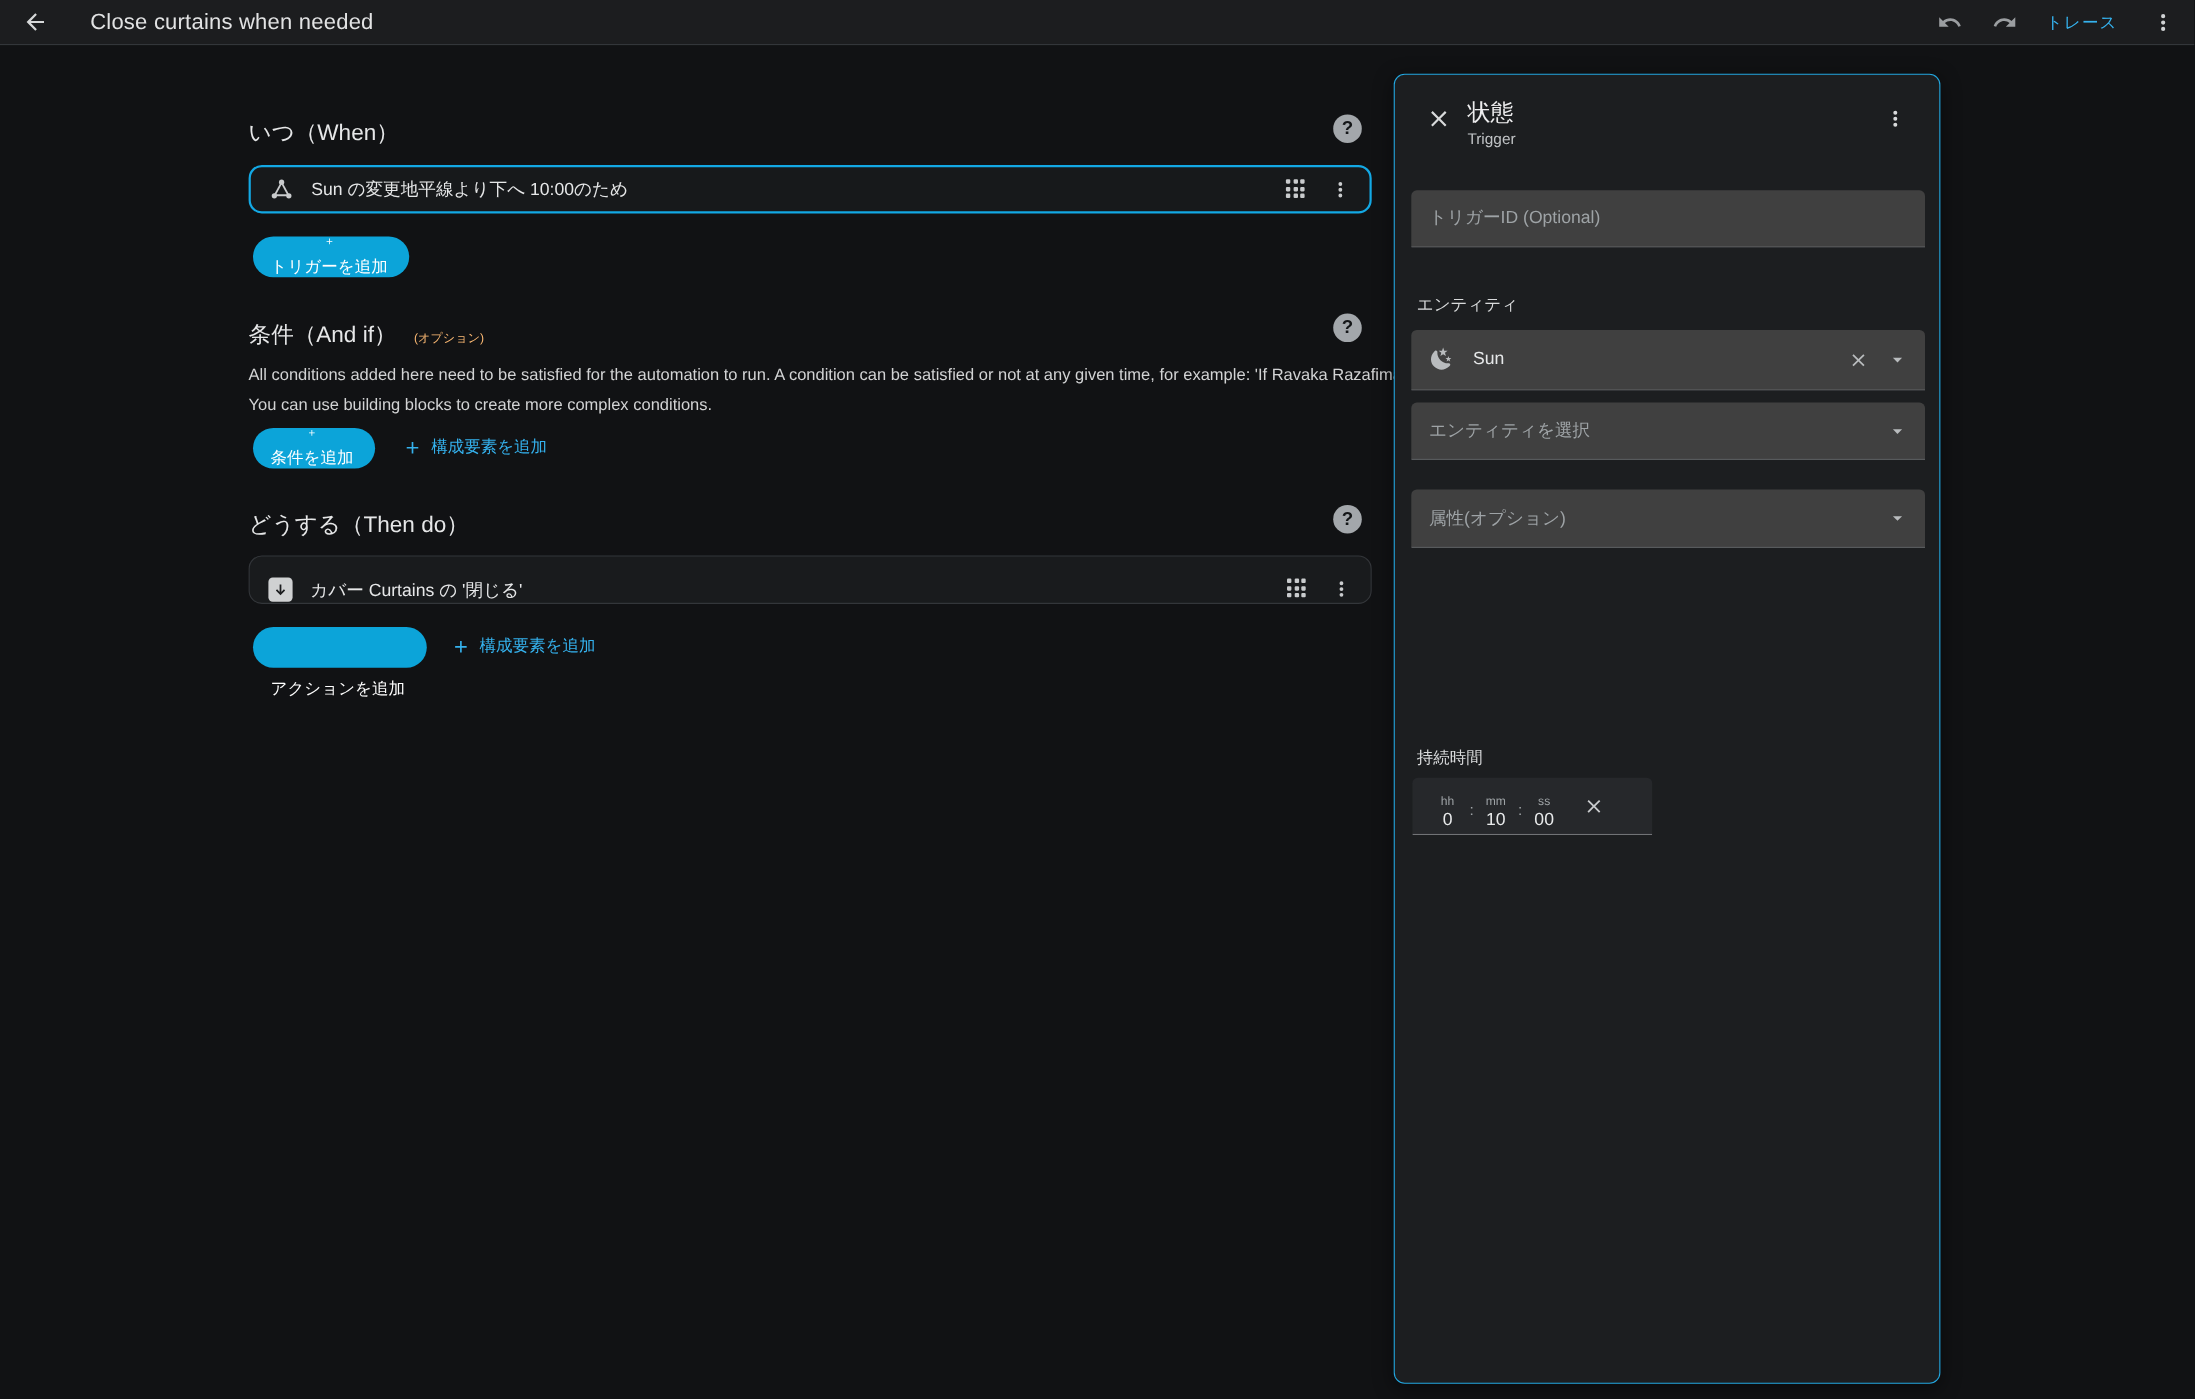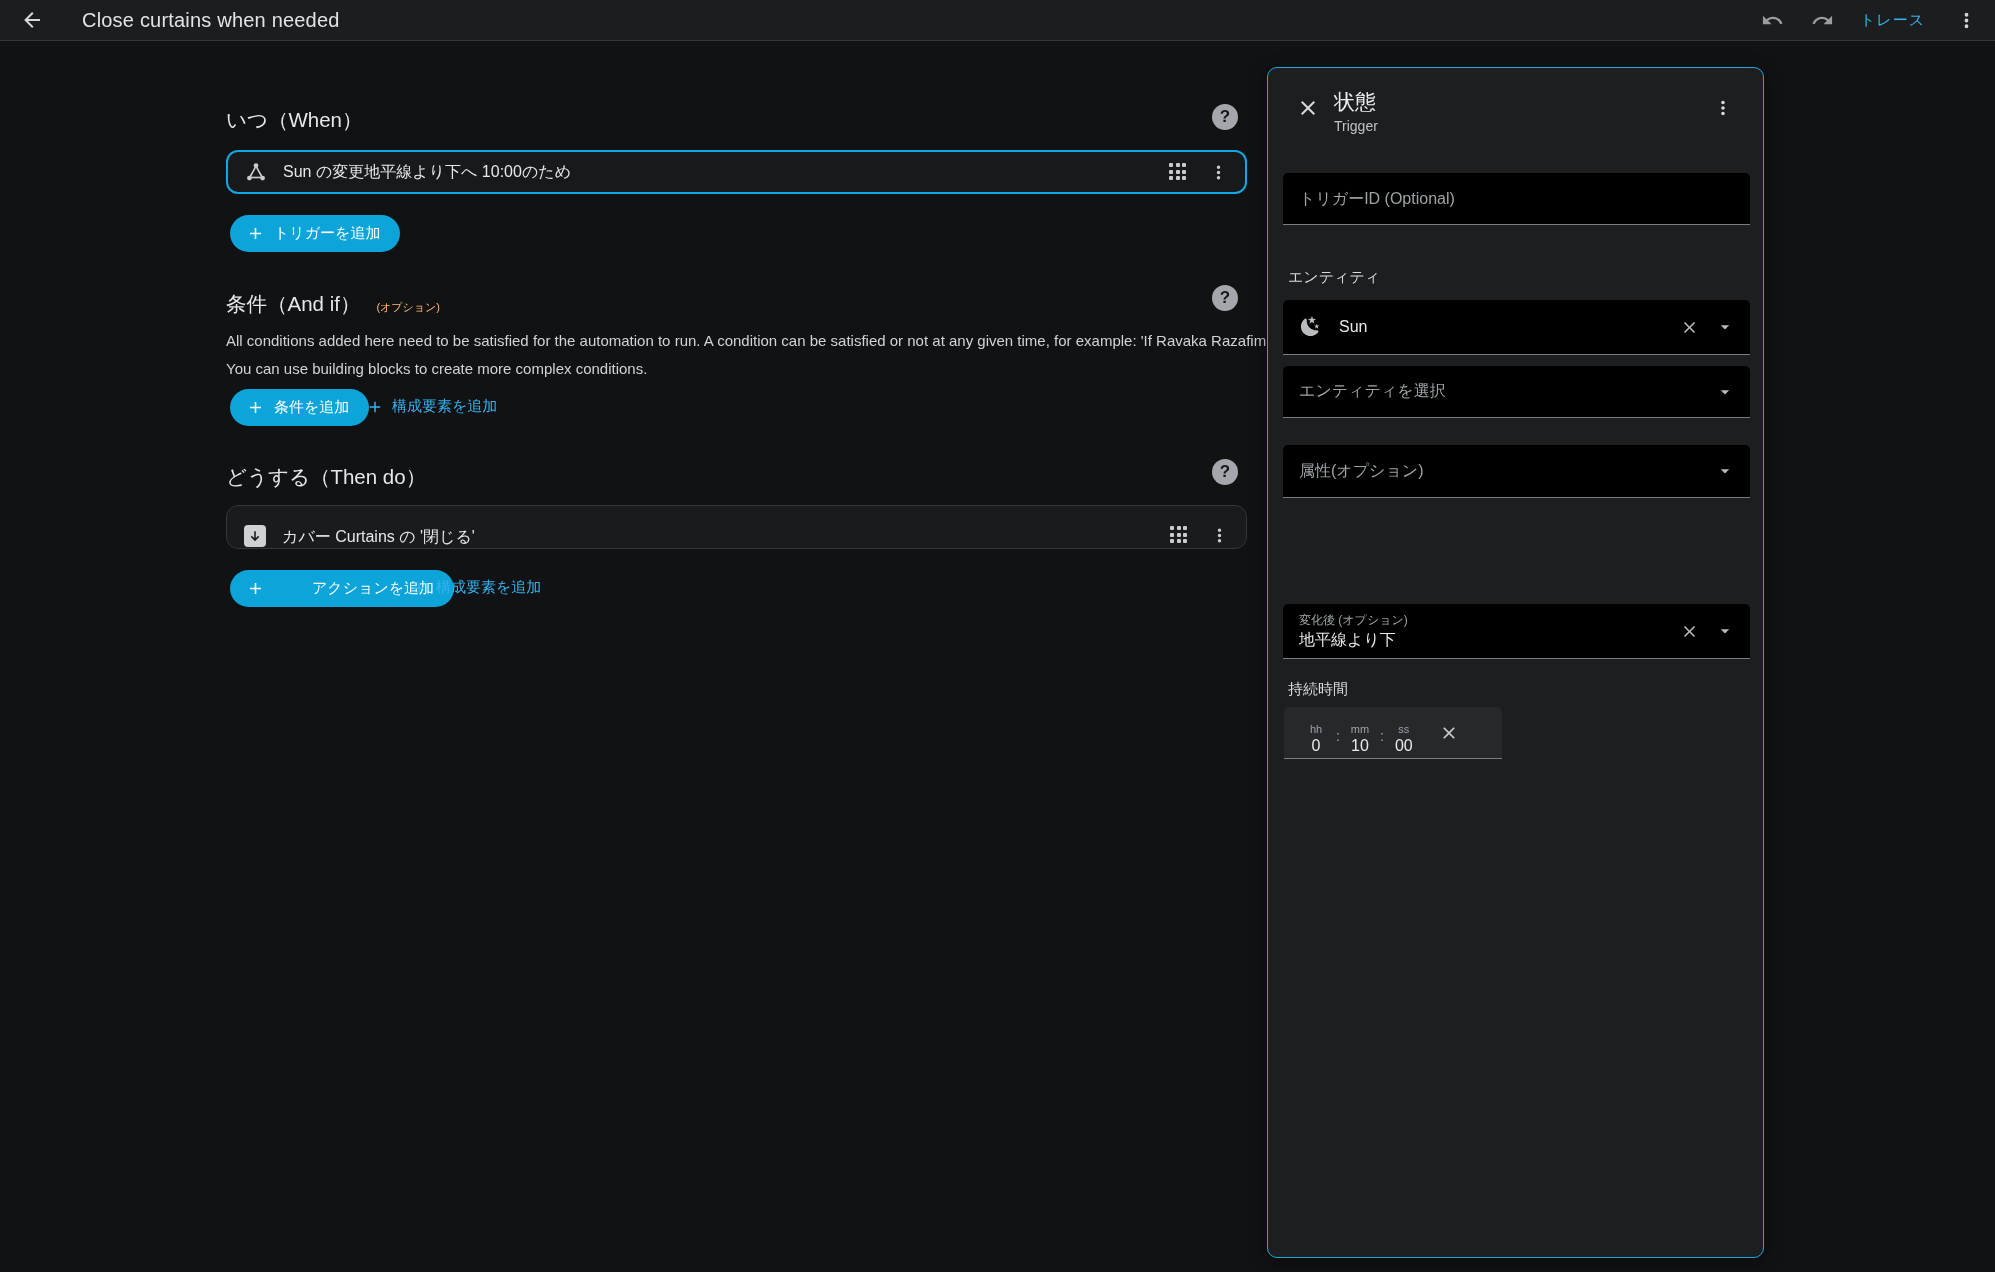--- a/index.html
+++ b/index.html
@@ -57,20 +57,21 @@
   .grip i { background:#c9cbcd; border-radius:1px; }
   .kebab-sm { width:26px; height:26px; display:flex; align-items:center; justify-content:center; cursor:pointer; }
   .kebab-sm svg { width:21px; height:21px; fill:#c9cbcd; }
 
   
   .pill-btn {
     position:absolute; height:37px; border-radius:18.5px; background:#0ca4d9;
     color:#fff; font-size:15px; display:flex; align-items:center;
     padding:0 20px 0 16px; gap:9px; cursor:pointer; border:none;
     font-family:inherit;
+    flex-direction:column;
   }
   .pill-btn svg { width:19px; height:19px; fill:#fff; }
   .text-btn {
     position:absolute; color:#35b2ee; font-size:15px; display:flex; align-items:center; gap:8px; cursor:pointer;
   }
   .text-btn svg { width:18px; height:18px; fill:#35b2ee; }
 
   .description {
     position:absolute; left:226px; top:327px; width:1175px;
     font-size:15px; line-height:28px; color:#d2d3d4;
@@ -84,21 +85,21 @@
   }
   .panel-close { position:absolute; left:26px; top:26px; width:28px; height:28px; display:flex; align-items:center; justify-content:center; cursor:pointer; }
   .panel-close svg { width:24px; height:24px; fill:#d8dadb; }
   .panel-title { position:absolute; left:66px; top:20px; font-size:21px; color:#ededee; }
   .panel-subtitle { position:absolute; left:66px; top:50px; font-size:14px; color:#bfc2c4; }
   .panel-kebab { position:absolute; right:26px; top:26px; width:28px; height:28px; display:flex; align-items:center; justify-content:center; cursor:pointer; }
   .panel-kebab svg { width:22px; height:22px; fill:#d8dadb; }
 
   .field {
     position:absolute; left:15px; width:467px;
-    background:#000000; border-bottom:1px solid #7a7d80;
+    background:#404040; border-bottom:1px solid #7a7d80;
     border-radius:5px 5px 0 0;
     display:flex; align-items:center; padding:0 16px;
   }
   .field input {
     background:transparent; border:none; outline:none; width:100%;
     font-size:16px; color:#e6e8e9; font-family:inherit;
   }
   .field input::placeholder { color:#9ea3a6; opacity:1; }
   .field .placeholder { color:#9ea3a6; font-size:16px; }
   .field .value { color:#e6e8e9; font-size:16px; }
@@ -321,36 +322,20 @@
     <div class="tail">
       <div class="caret">
         <svg viewBox="0 0 24 24">
             <path d="M7,10L12,15L17,10H7Z"></path>
           </svg>
       </div>
     </div>
   </div>
 
 
-  <div class="field" style="top:536px; height:55px;">
-    <div class="float-label">変化後 (オプション)</div>
-    <div class="float-value">地平線より下</div>
-    <div class="tail">
-      <div class="clear-x">
-        <svg viewBox="0 0 24 24">
-            <path d="M19,6.41L17.59,5L12,10.59L6.41,5L5,6.41L10.59,12L5,17.59L6.41,19L12,13.41L17.59,19L19,17.59L13.41,12L19,6.41Z"></path>
-          </svg>
-      </div>
-      <div class="caret">
-        <svg viewBox="0 0 24 24">
-            <path d="M7,10L12,15L17,10H7Z"></path>
-          </svg>
-      </div>
-    </div>
-  </div>
 
   <div class="panel-label" style="top:612px;">持続時間</div>
   <div class="duration-box">
     <div class="dur-col">
       <span class="dl">hh</span>
       <span class="dv">0</span>
     </div>
     <span class="dur-colon">:</span>
     <div class="dur-col">
       <span class="dl">mm</span>

